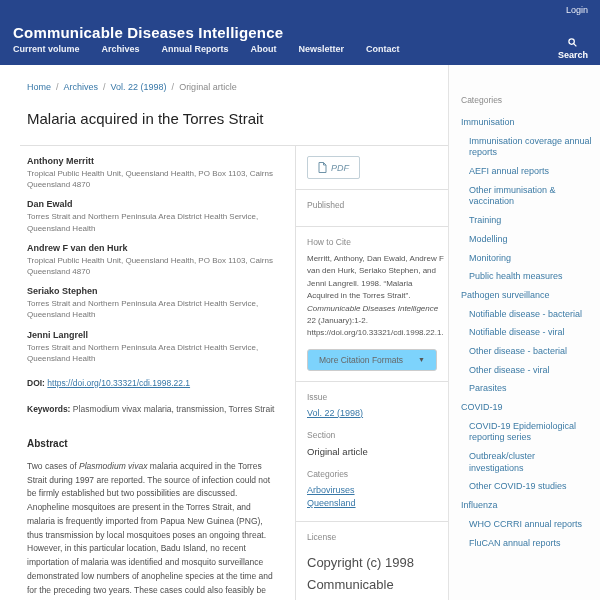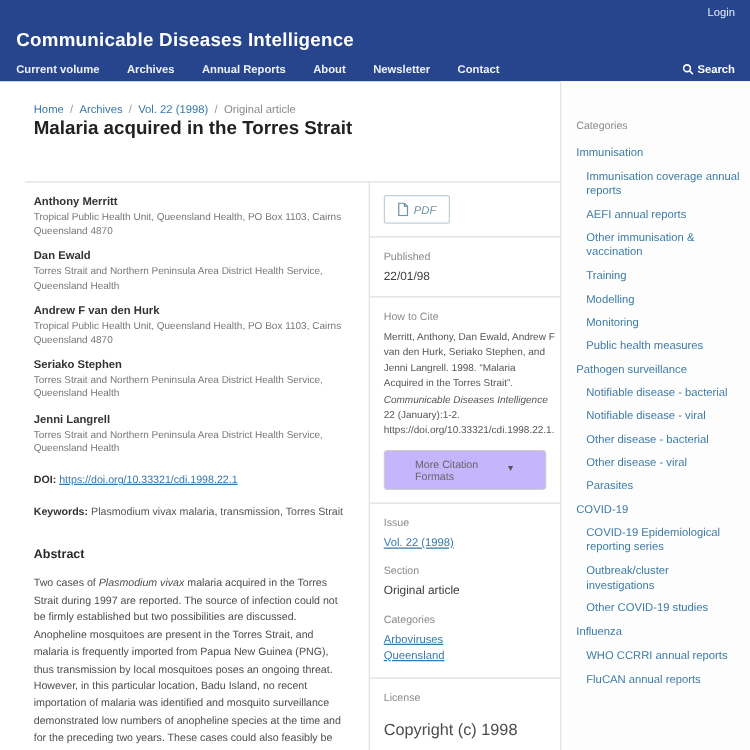--- a/index.html
+++ b/index.html
@@ -5,28 +5,28 @@
   * { margin:0; padding:0; box-sizing:border-box; }
   html,body { width:600px; height:600px; overflow:hidden; background:#ffffff;
     font-family:"Liberation Sans", sans-serif; color:#4a4a4a; }
 
   
   .header { position:absolute; left:0; top:0; width:600px; height:65px; background:#26458c; color:#fff; }
   .login { position:absolute; top:5px; right:12px; font-size:9px; color:#e8ecf6; cursor:pointer; }
   .brand { position:absolute; left:13px; top:24px; font-size:15px; font-weight:bold; letter-spacing:.2px; }
   .nav { position:absolute; left:13px; right:12px; bottom:5px; display:flex; align-items:center; font-size:9px; }
   .nav-item { margin-right:22px; color:#eef1f8; cursor:pointer;font-weight:bold; }
-  .search-btn { margin-left:auto; display:flex; align-items:center; gap:3px; font-weight:bold; color:#fff; cursor:pointer; }
+  .search-btn { margin-left:auto; display:flex; align-items:center; gap:3px; font-weight:bold; color:#fff; cursor:pointer;flex-direction:column; }
   .search-btn svg { display:block; }
 
   
   .breadcrumb { position:absolute; left:27px; top:82px; font-size:9px; color:#8a8a8a; }
   .breadcrumb a { color:#3878a8; text-decoration:none; }
   .crumb-sep { margin:0 5px; color:#999; }
-  .page-title { position:absolute; left:27px; top:94px; font-size:15px; font-weight:bold; color:#222; }
+  .page-title { position:absolute; left:27px; top:110px; font-size:15px; font-weight:normal; color:#222; }
 
   
   .main-left { position:absolute; left:20px; top:145px; width:276px; height:455px;
     border-top:1px solid #e0e0e0; border-right:1px solid #e0e0e0; padding:10px 14px 0 7px; overflow:hidden; }
   .meta-col { position:absolute; left:296px; top:145px; width:152px; height:455px;
     border-top:1px solid #e0e0e0; overflow:hidden; font-size:8px; }
   .sidebar { position:absolute; left:448px; top:65px; width:152px; height:535px;
     border-left:1px solid #e3e3e3; background:#fdfdfd; padding:30px 8px 0 12px; overflow:hidden; }
 
   
@@ -43,21 +43,21 @@
 
   
   .meta-sec { padding:10px 4px 10px 11px; border-bottom:1px solid #e0e0e0; }
   .meta-sec:last-child { border-bottom:none; }
   .pdf-btn { display:inline-flex; align-items:center; gap:4px; border:1px solid #c2d0d8; border-radius:2px;
     padding:5px 10px; color:#6f93a8; font-size:9px; background:#fff; cursor:pointer;font-style:italic; }
   .meta-label { font-size:8.5px; color:#8a8a8a; margin-bottom:6px; }
   .meta-value { font-size:9.5px; color:#3c3c3c; }
   .cite-text { font-size:8px; line-height:1.55; color:#555; margin-bottom:9px; }
   .cite-text .jrnl { font-style:italic; }
-  .formats-btn { width:130px; border:1px solid #ccc; border-radius:3px; background:#c4b5fd; padding:5px 24px;
+  .formats-btn { width:130px; border:1px solid #ccc; border-radius:3px; background:#7dd3fc; padding:5px 11px;
     font-size:8.5px; color:#666; display:flex; justify-content:space-between; align-items:center; cursor:pointer; }
   .caret { font-size:7px; color:#555; }
   .meta-link { font-size:9px; color:#3878a8; text-decoration:underline; cursor:pointer; }
   .meta-group { margin-bottom:12px; }
   .meta-group:last-child { margin-bottom:0; }
   .cat-link { display:block; margin-bottom:3px; }
   .license-txt { font-size:13px; line-height:1.7; color:#4d4d4d; margin-top:10px; }
 
   
   .browse-h { font-size:11px; font-weight:bold; color:#333; margin-bottom:16px; }
@@ -133,21 +133,20 @@
       <svg width="9" height="11" viewBox="0 0 9 11">
         <path d="M1 0.5 H5.5 L8 3 V10.5 H1 Z" fill="none" stroke="#6f93a8" stroke-width="1"></path>
         <path d="M5.5 0.5 V3 H8" fill="none" stroke="#6f93a8" stroke-width="1"></path>
       </svg>
       <span>PDF</span>
     </span>
   </div>
 
   <div class="meta-sec">
     <div class="meta-label">Published</div>
-    <div class="meta-value">22/01/98</div>
   </div>
 
   <div class="meta-sec">
     <div class="meta-label">How to Cite</div>
     <div class="cite-text"><span>Merritt, Anthony, Dan Ewald, Andrew F van den Hurk, Seriako Stephen, and Jenni Langrell. 1998. “Malaria Acquired in the Torres Strait”. </span><span class="jrnl">Communicable Diseases Intelligence</span><span> 22 (January):1-2. https://doi.org/10.33321/cdi.1998.22.1.</span></div>
     <div class="formats-btn">
       <span>More Citation Formats</span>
       <span class="caret">▼</span>
     </div>
   </div>

